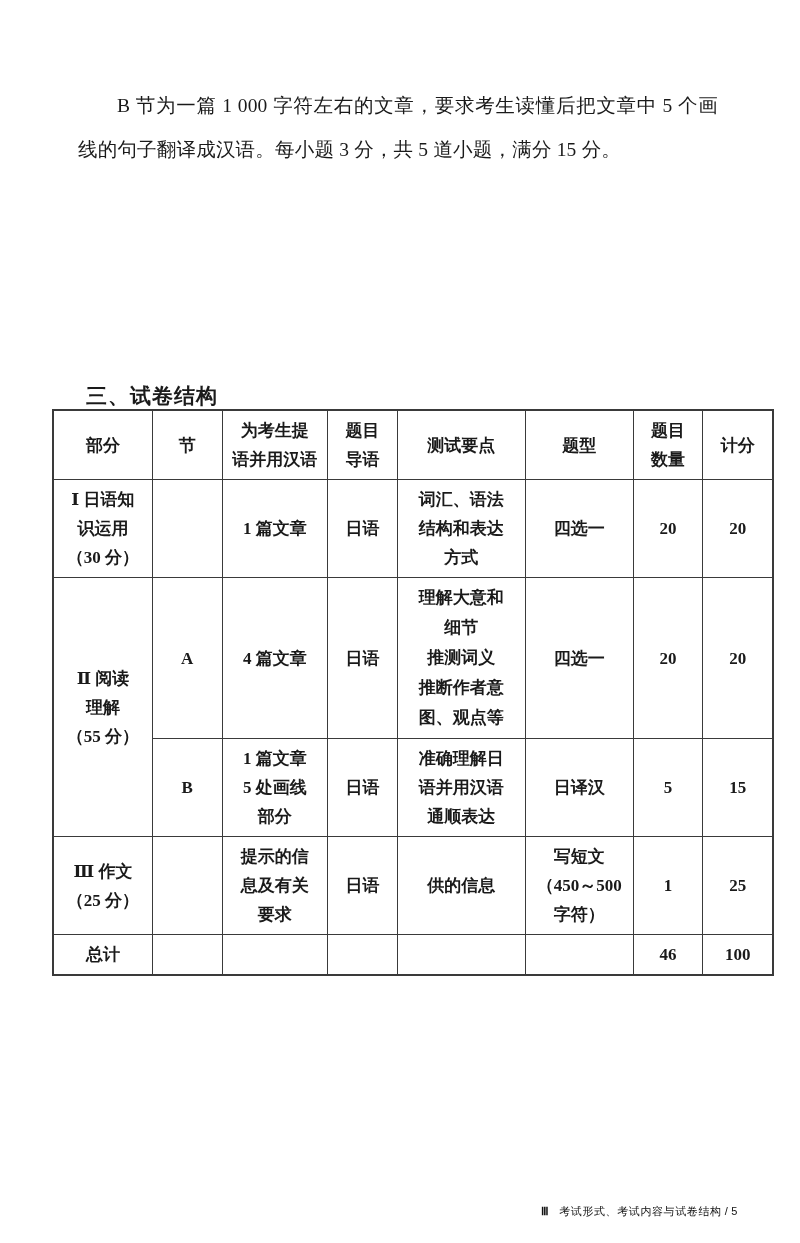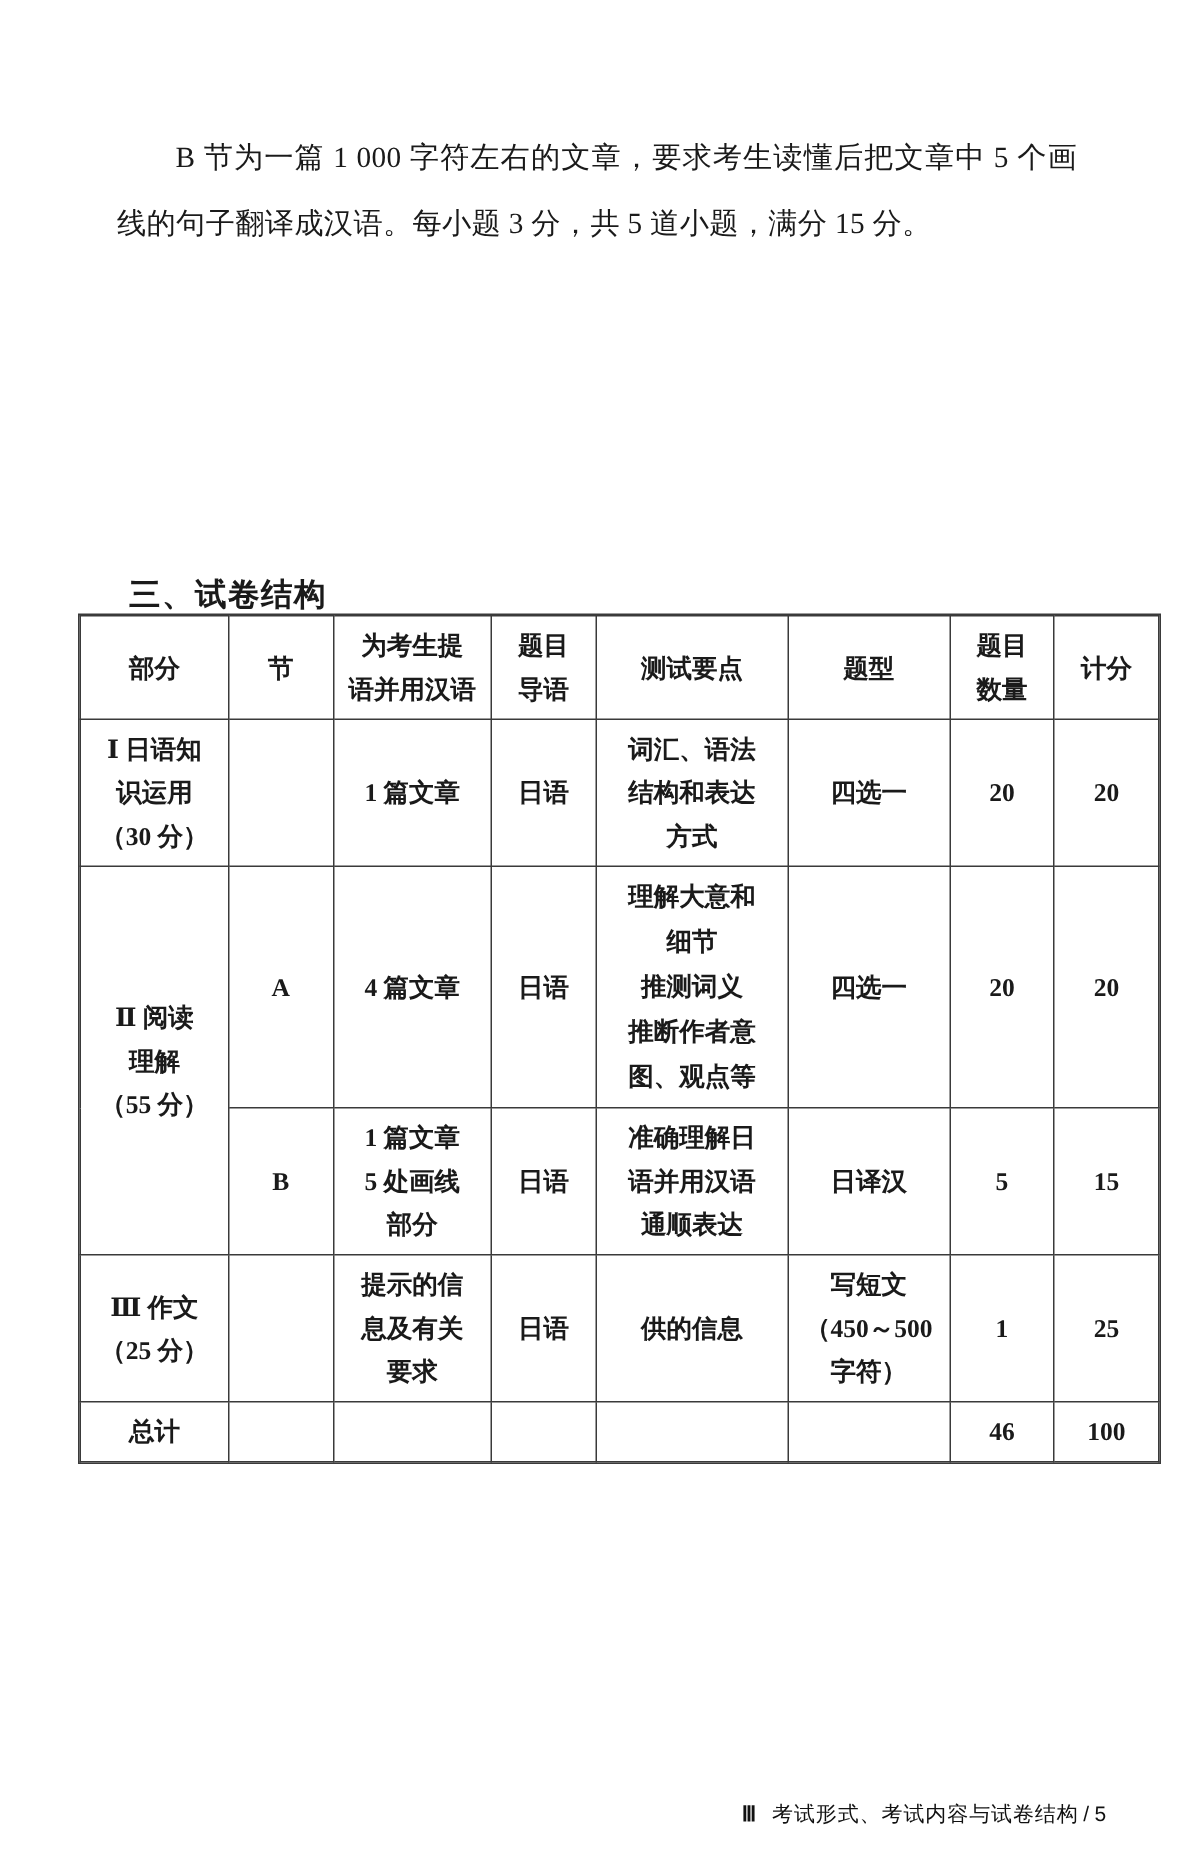--- a/index.html
+++ b/index.html
@@ -95,21 +95,21 @@
   
   table.structure {
     outline: 1px solid #3a3a3a;
   }
 
   
   .footer {
     position: absolute;
     right: 62px;
     bottom: 24px;
-    font-size: 14px;
+    font-size: 11px;
     font-family: "Liberation Sans", "DejaVu Sans", sans-serif;
     letter-spacing: 0.6px;
     color: #111;
     white-space: nowrap;
   }
   .footer .roman {
     font-weight: bold;
     margin-right: 10px;
     font-family: "Liberation Serif", serif;
   }

